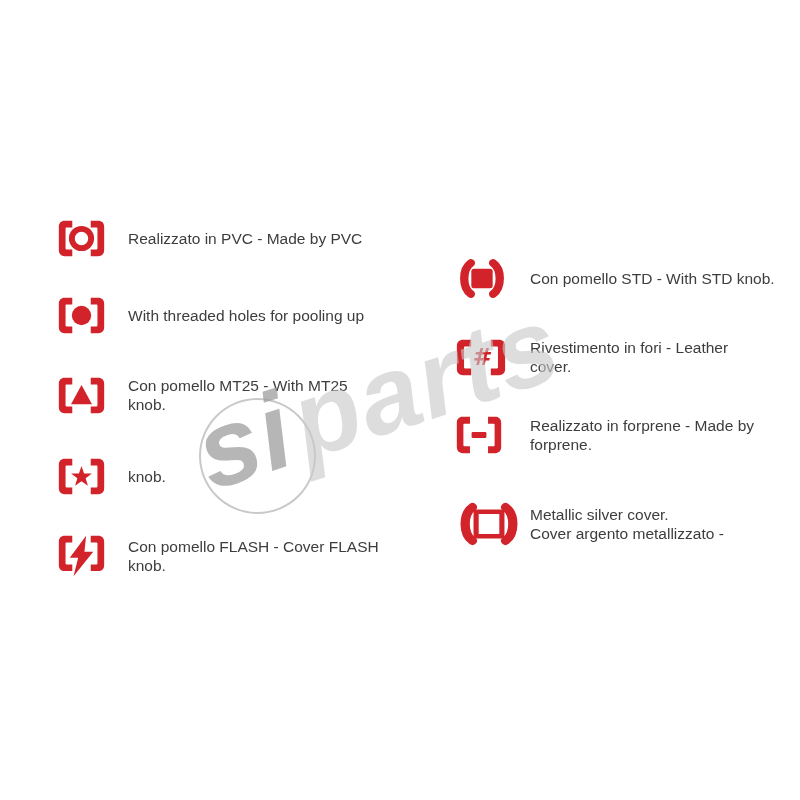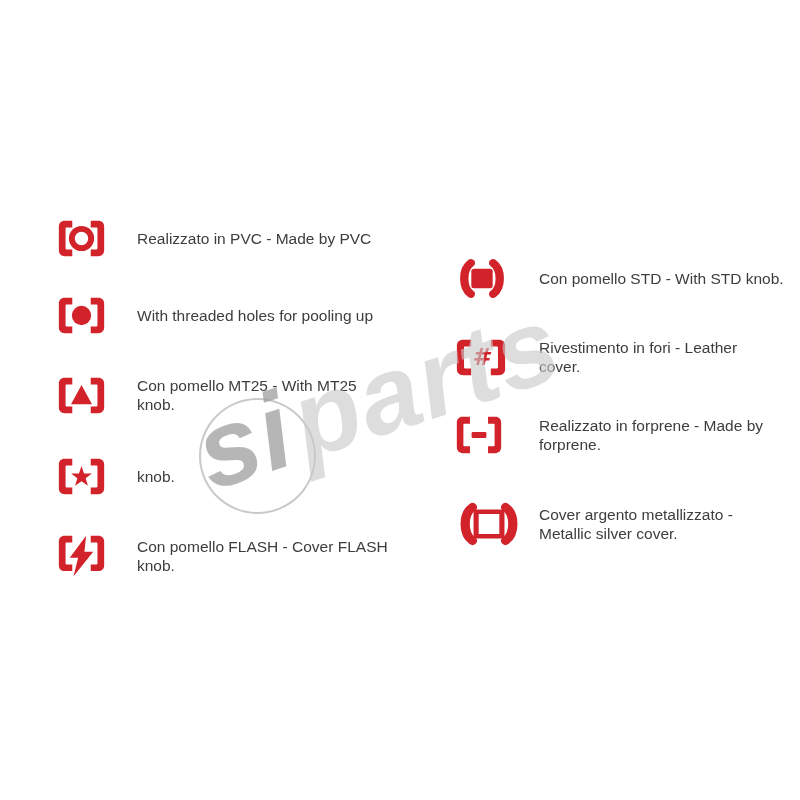--- a/index.html
+++ b/index.html
@@ -17,21 +17,21 @@
     align-items:center;
     height:40px;
     z-index:1;
   }
   .row.left{left:58px;}
   .row.left .icon-box{width:70px;flex:0 0 70px;}
   .row.right{left:456px;}
   .row.right .icon-box{width:74px;flex:0 0 74px;}
   .icon-box{display:flex;align-items:center;}
   .icon-box svg{display:block;overflow:visible;}
-  .labels{display:flex;flex-direction:column;justify-content:center;margin-left:9px;}
+  .labels{display:flex;flex-direction:column;justify-content:center;}
   .line{
     font-size:15.5px;
     line-height:19px;
     color:var(--text,#3d3d3d);
     white-space:nowrap;
   }
   
   .watermark{position:absolute;inset:0;z-index:3;pointer-events:none;}
   .wm-circle{
     position:absolute;
@@ -170,22 +170,22 @@
 
   <div class="row right" style="top:504px">
     <span class="icon-box">
         <svg viewBox="0 0 64 44" width="66" height="40" preserveAspectRatio="none" xmlns="http://www.w3.org/2000/svg">
           <path d="M16,3.5 C6.5,11 6.5,33 16,40.5" fill="none" stroke="#d2232a" stroke-width="9" stroke-linecap="round"></path>
           <path d="M48,3.5 C57.5,11 57.5,33 48,40.5" fill="none" stroke="#d2232a" stroke-width="9" stroke-linecap="round"></path>
           <rect x="19.5" y="8.5" width="25" height="27" rx="1" fill="none" stroke="#d2232a" stroke-width="5"></rect>
         </svg>
       </span>
     <div class="labels">
+      <div class="line">Metallic silver cover.</div>
       <div class="line">Cover argento metallizzato -</div>
-      <div class="line">Metallic silver cover.</div>
     </div>
   </div>
 
   <div class="watermark">
     <div class="wm-circle" style="border-color: rgb(201, 201, 201);"></div>
     <div class="wm-text">
       <span class="wm-si" style="color: rgb(154, 154, 154);">si</span><span class="wm-parts" style="color: rgb(201, 201, 201);">parts</span>
     </div>
   </div>
 

